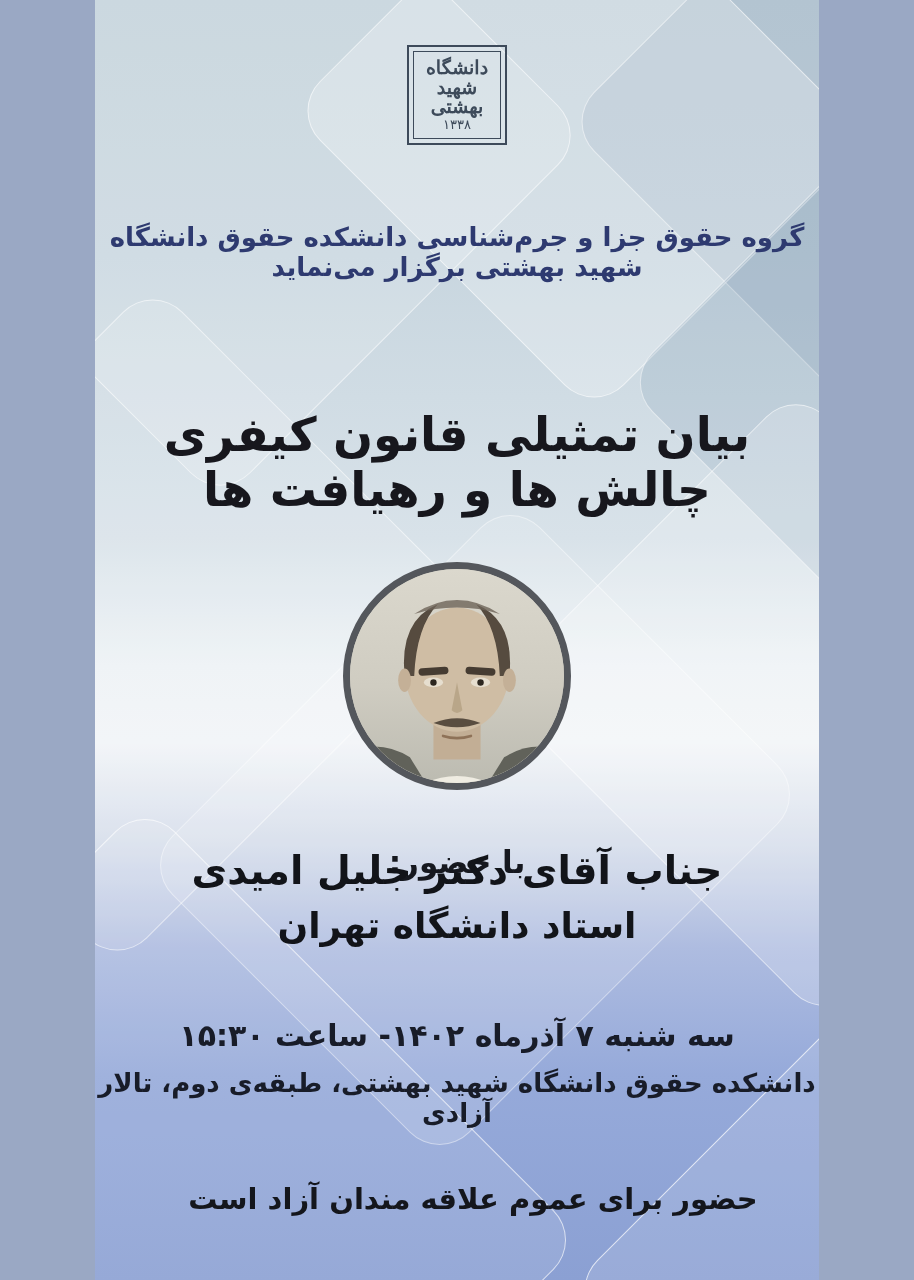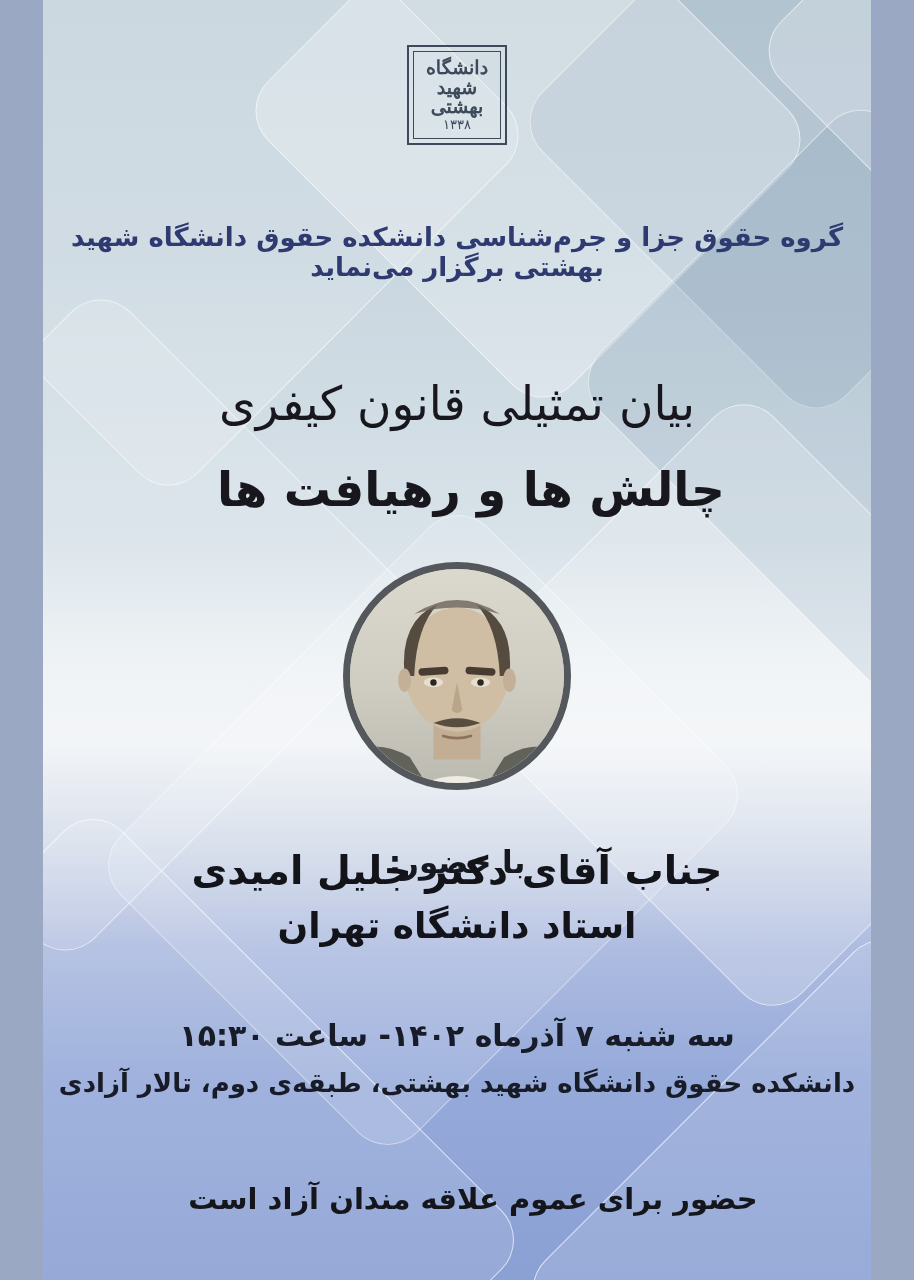--- a/index.html
+++ b/index.html
@@ -1,19 +1,19 @@
 <!DOCTYPE html>
 <html lang="fa" dir="rtl"><head>
 <meta charset="utf-8">
 <style>
   html,body{margin:0;padding:0;background:#9aa8c4;}
   *{box-sizing:border-box;}
   .poster{
     position:relative;
-    width:828px;height:1280px;
+    width:724px;height:1280px;
     margin:0 auto;
     overflow:hidden;
     font-family:"DejaVu Sans",sans-serif;
     background:linear-gradient(180deg,
       #c2d1da 0%, #c8d6df 20%, #d8e2e9 42%, #edf2f5 52%,
       #f1f4f7 58%, #d4dcea 66%, #aebce0 74%, #96aada 84%, #8ba0d3 100%);
   }
   
   .tile{position:absolute;border-radius:42px;border:1px solid rgba(255,255,255,.55);}
   .t1{left:-170px;top:-210px;width:520px;height:620px;transform:rotate(-45deg);background:rgba(255,255,255,.16);}
@@ -39,22 +39,22 @@
     display:flex;flex-direction:column;align-items:center;justify-content:center;
     color:#3d4a5a;line-height:1.02;
   }
   .seal-word{font-size:19px;font-weight:bold;font-family:"DejaVu Serif",serif;}
   .seal-year{font-size:13px;margin-top:2px;letter-spacing:1px;}
 
   .header-line1{top:182px;font-size:26px;font-weight:bold;color:#2e3a70;margin-top:40px;}
   .header-line2{top:243px;font-size:29px;font-weight:bold;color:#2e3a70;}
   .header-line3{top:295px;font-size:27px;font-weight:bold;color:#2e3a70;}
 
-  .title-line1{top:376px;font-size:47px;font-weight:400;color:#17171d;}
-  .title-line2{top:462px;font-size:47px;font-weight:800;color:#17171d;margin-left:14px;}
+  .title-line1{top:407px;font-size:47px;font-weight:700;color:#17171d;}
+  .title-line2{top:462px;font-size:47px;font-weight:800;color:#17171d;}
 
   .photo-wrap{
     position:absolute;top:562px;left:50%;transform:translateX(-50%);
     width:228px;height:228px;border-radius:50%;
     border:7px solid #54575c;overflow:hidden;background:#cfcdc2;
   }
   .photo-wrap svg{display:block;width:100%;height:100%;}
 
   .speaker-intro{top:844px;font-size:31px;font-weight:bold;color:#16181f;}
   .speaker-name{top:848px;font-size:39px;font-weight:800;color:#121419;}

